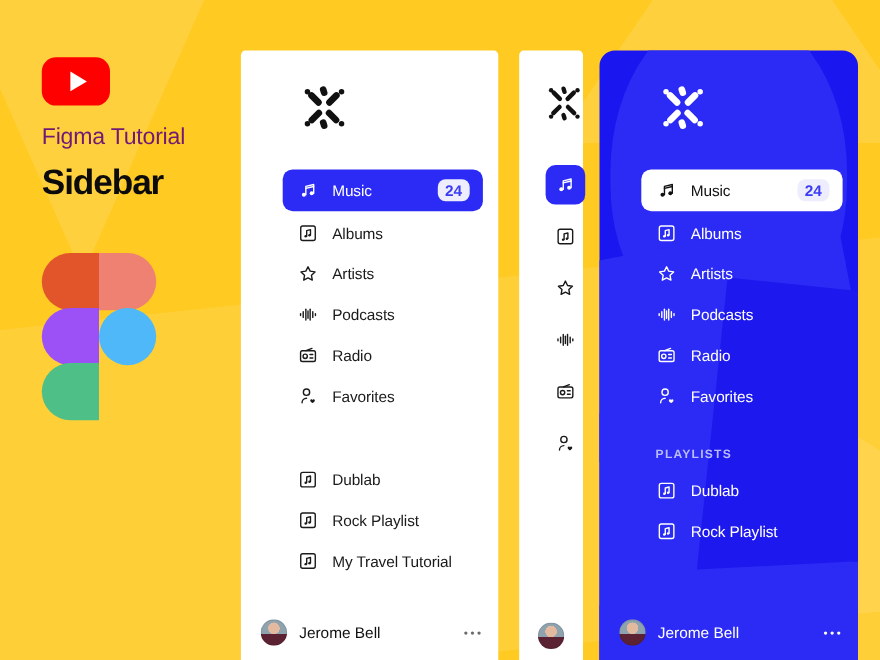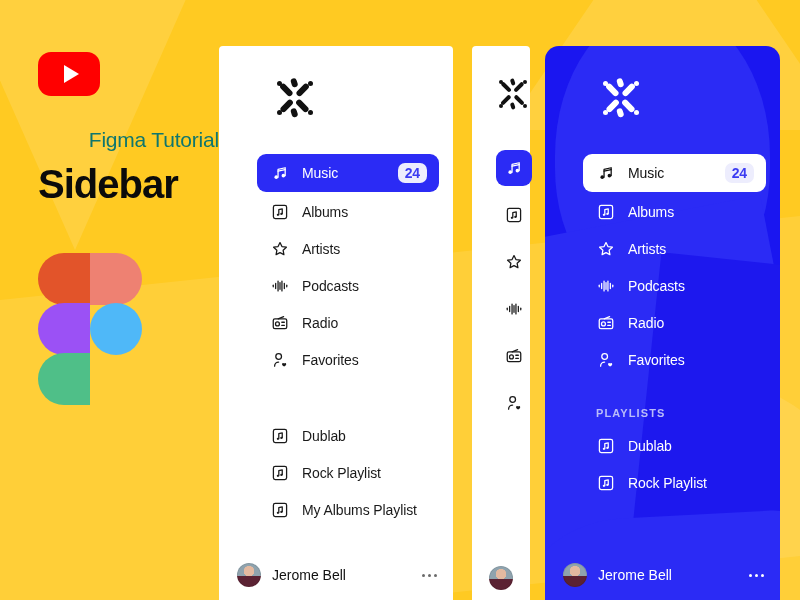--- a/index.html
+++ b/index.html
@@ -54,26 +54,26 @@
     display:flex; align-items:center; justify-content:center;
   }
   .yt-play {
     width:0; height:0;
     border-left:15px solid #ffffff;
     border-top:9px solid transparent;
     border-bottom:9px solid transparent;
     margin-left:4px;
   }
   .intro-kicker {
-    margin-top:32px;
-    font-size:21px; color:#0f766e; letter-spacing:-0.2px;text-align:right;
+    margin-top:17px;
+    font-size:21px; color:#701a75; letter-spacing:-0.2px;
   }
   .intro-title {
     margin-top:10px;
-    font-size:40px; font-weight:bold; color:#0b0b0b; letter-spacing:-1px;
+    font-size:32px; font-weight:bold; color:#0b0b0b; letter-spacing:-1px;
   }
 
   
   .figma { margin-top:46px; position:relative; width:104px; height:152px; }
   .figma i { position:absolute; display:block; }
   .f-tl { left:0; top:0; width:52px; height:52px; background:#E2542A;
           border-radius:26px 0 0 26px; }
   .f-tr { left:52px; top:0; width:52px; height:52px; background:#EE8172;
           border-radius:0 26px 26px 0; }
   .f-ml { left:0; top:50px; width:52px; height:52px; background:#9B51F5;
@@ -304,21 +304,21 @@
       </div>
       <div class="row" style="color: rgb(26, 26, 26); padding: 0px 12px 0px 13px; margin-top: 3px;">
         <span class="ico">
           <svg width="18" height="18" viewBox="0 0 24 24" fill="none" stroke="#1A1A1A" stroke-width="1.7" stroke-linecap="round" stroke-linejoin="round">
             <rect x="3.2" y="3.2" width="17.6" height="17.6" rx="2.4"></rect>
             <path d="M10.4 15.6V8.8l4.6-1.1v6.6"></path>
             <circle cx="9.2" cy="15.8" r="1.5" fill="#1A1A1A" stroke="none"></circle>
             <circle cx="13.8" cy="14.6" r="1.5" fill="#1A1A1A" stroke="none"></circle>
           </svg>
         </span>
-        <span class="lbl">My Albums Playlist</span>
+        <span class="lbl">My Travel Tutorial</span>
       </div>
     </div>
 
   <div class="user-row" style="position:absolute; left:18px; right:16px; bottom:10px;">
     <div class="avatar"></div>
     <span style="font-size:14px;color:#111;">Jerome Bell</span>
     <div class="dots">
       <i style="background:#6B6B6B;"></i>
         <i style="background:#6B6B6B;"></i>
         <i style="background:#6B6B6B;"></i>

